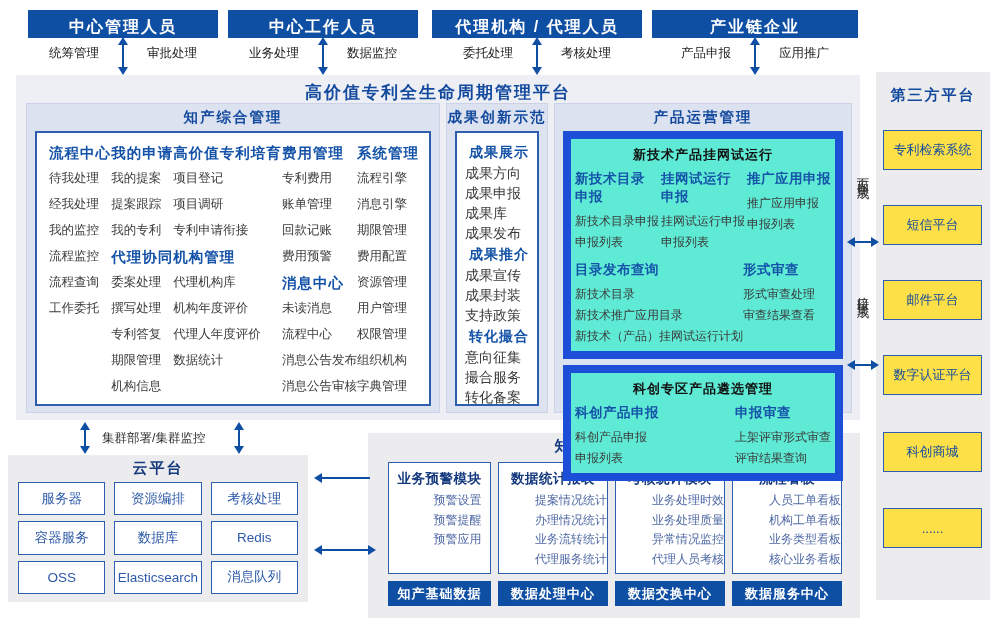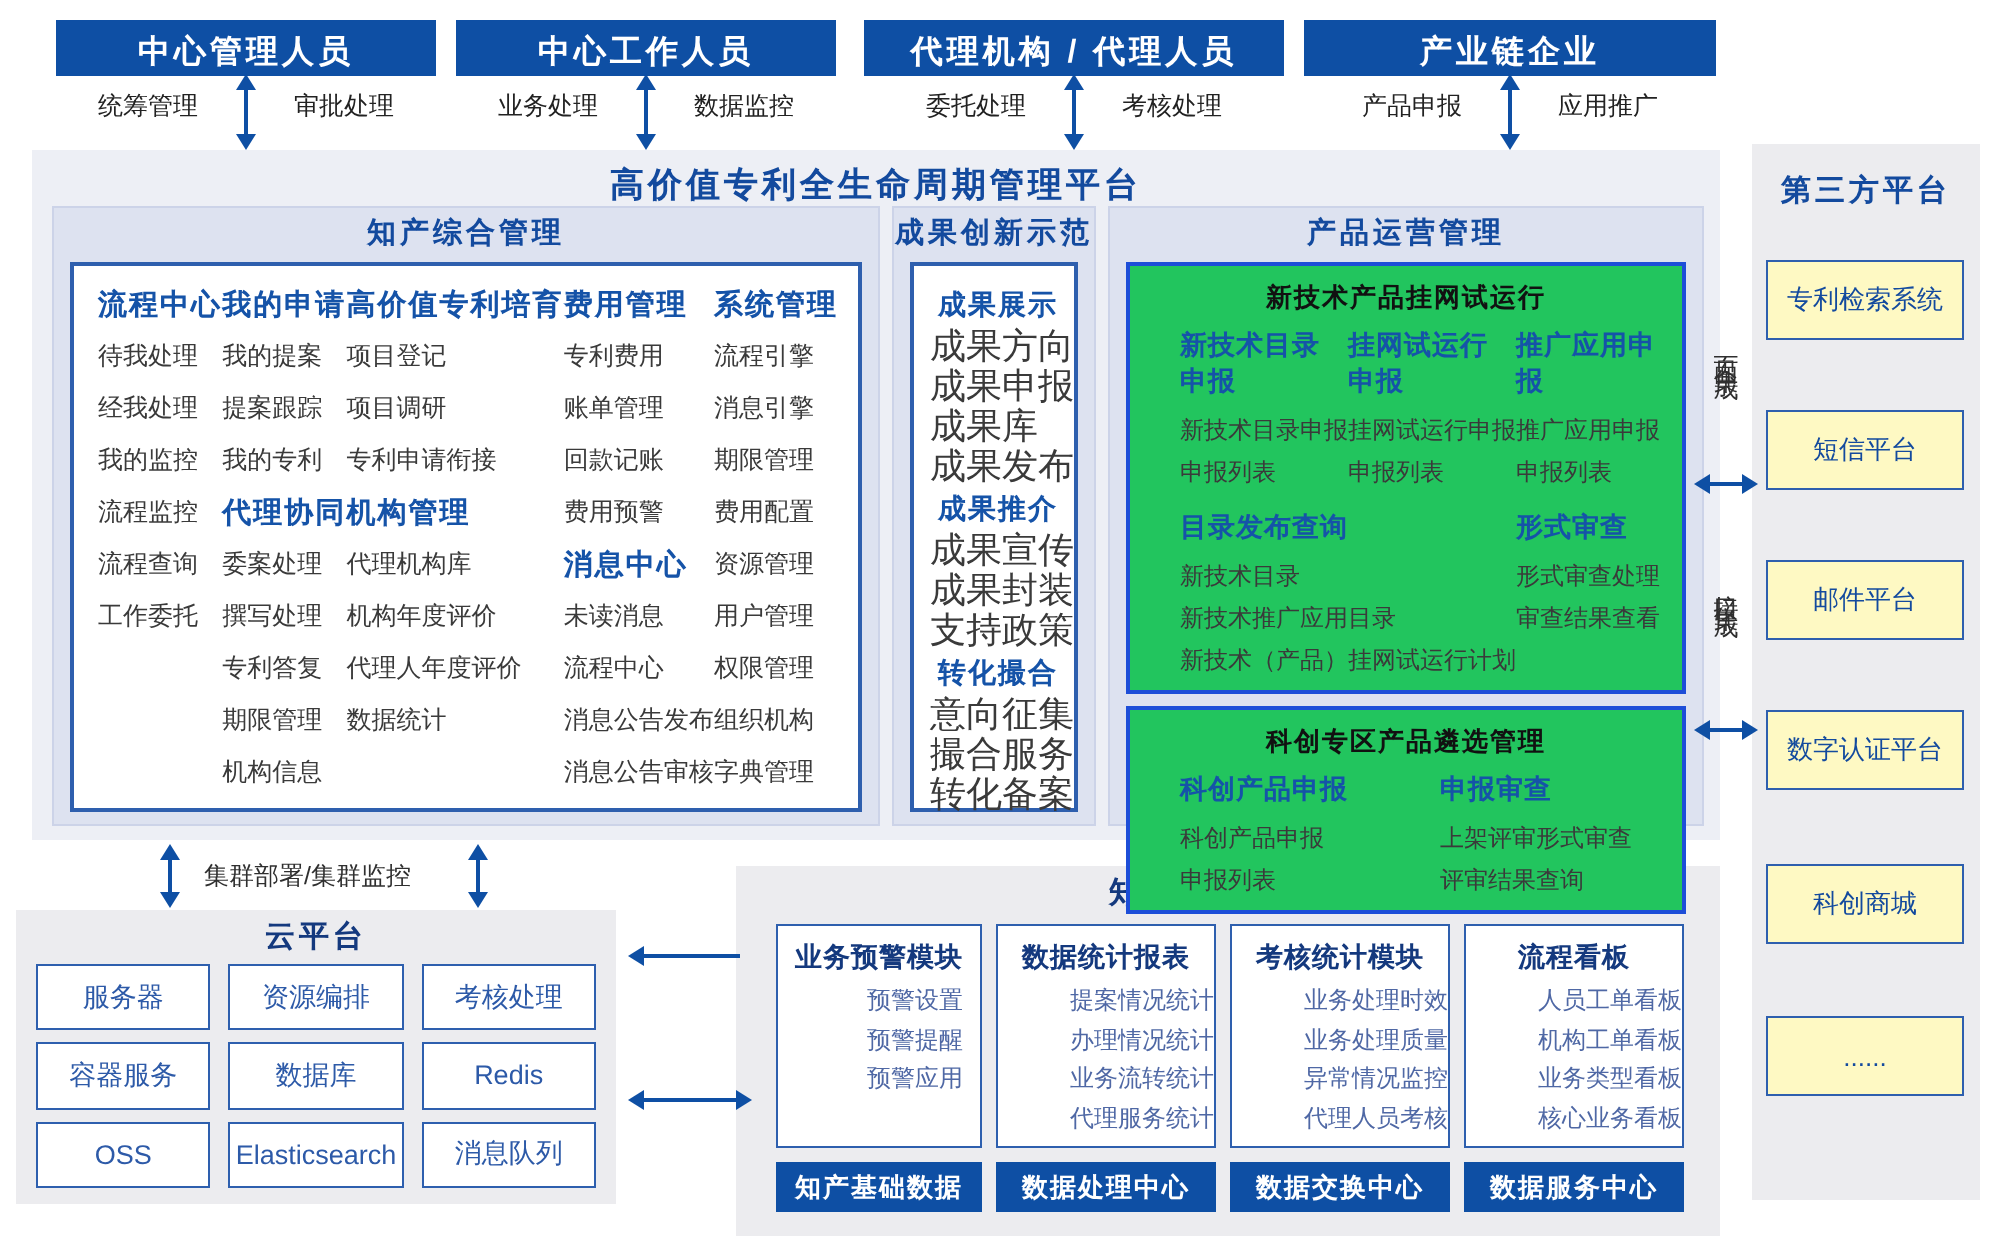--- a/index.html
+++ b/index.html
@@ -42,27 +42,27 @@
   .panelC{left:538px;width:298px;}
 
   
   #ip-box{display:flex;justify-content:space-between;padding:10px 10px 0 12px;}
   .entry{white-space:nowrap;}
   .entry.item{font-size:12.5px;color:#3a3a3a;line-height:18px;margin-bottom:8px;}
   .entry.group{font-size:14.5px;font-weight:bold;color:#1553a8;line-height:20px;margin-bottom:6px;letter-spacing:1px;}
 
   
   #ach-box{padding:8px 6px 0 8px;}
-  #ach-box .entry.item{font-size:18px;line-height:16px;margin-bottom:4px;}
+  #ach-box .entry.item{font-size:14px;line-height:16px;margin-bottom:4px;}
   #ach-box .entry.group{font-size:14px;line-height:18px;margin:2px 0 4px;padding-left:4px;}
 
   
   #product-boxes{position:absolute;left:8px;right:8px;top:27px;bottom:6px;display:flex;
                  flex-direction:column;gap:6px;}
-  .pbox{background:#22c55e;border:2px solid #1d4ed8;box-sizing:border-box;padding:5px 25px 4px;}
+  .pbox{background:#5eead4;border:8px solid #1d4ed8;box-sizing:border-box;padding:5px 4px 4px;}
   .pbox.b0{flex:1.82;}
   .pbox.b1{flex:1;}
   .pbox-title{text-align:center;font-weight:bold;font-size:13px;color:#111;margin:2px 0 6px;letter-spacing:1px;}
   .pbox-cols{display:flex;justify-content:space-between;}
   .pcol-h{font-size:13.5px;font-weight:bold;color:#1553a8;line-height:18px;white-space:pre-line;
           margin-bottom:5px;letter-spacing:0.5px;}
   .pitem{font-size:12px;color:#3a3a3a;line-height:21px;white-space:nowrap;}
   .pbox-secs{display:flex;margin-top:8px;}
   .psec{flex:1;}
   .psec.wide{flex:1.8;}
@@ -85,21 +85,21 @@
   .dbcol{flex:1;display:flex;flex-direction:column;}
   .dbbox{flex:1;background:#fff;border:1.5px solid #2e5fae;text-align:center;padding-top:4px;box-sizing:border-box;}
   .db-h{font-size:13.5px;font-weight:bold;color:#14397e;line-height:24px;letter-spacing:0.5px;}
   .db-item{font-size:12px;color:#4f68a5;line-height:19.5px;white-space:nowrap;padding-left:36px;}
   .db-footer{margin-top:7px;height:25px;background:#0e4fa4;color:#fff;font-weight:bold;font-size:13px;
              text-align:center;line-height:25px;letter-spacing:1px;}
 
   
   .tp{position:absolute;left:876px;top:72px;width:114px;height:528px;background:#ececef;}
   .tp .sec-title{margin-top:14px;color:#134a9e;}
-  .tp-box{position:absolute;left:7px;width:99px;height:40px;background:#fef9c3;border:1.5px solid #2e5fae;
+  .tp-box{position:absolute;left:7px;width:99px;height:40px;background:#fde047;border:1.5px solid #2e5fae;
           color:#134a9e;font-size:13px;display:flex;align-items:center;justify-content:center;
           box-sizing:border-box;white-space:nowrap;}
 
   
   .vlabel{position:absolute;writing-mode:vertical-rl;font-size:12.5px;color:#2f2f2f;letter-spacing:3px;z-index:4;}
 </style>
 </head>
 <body>
 
 <div class="stage">

